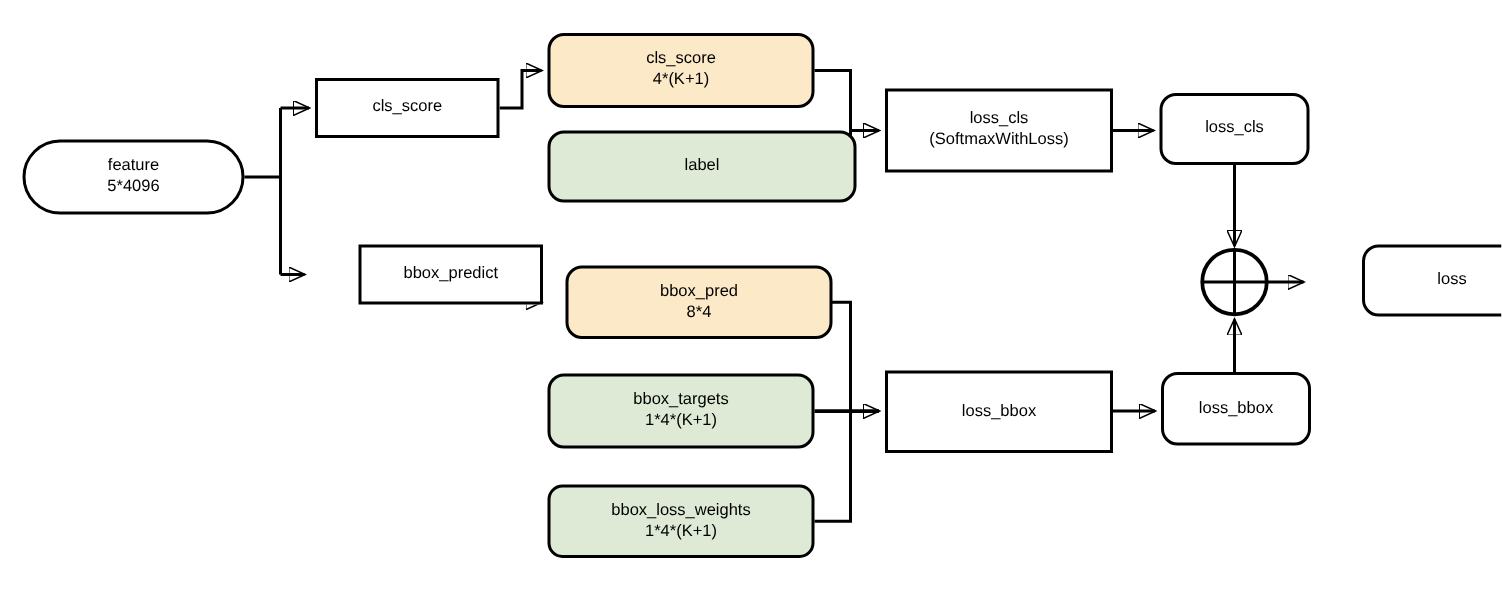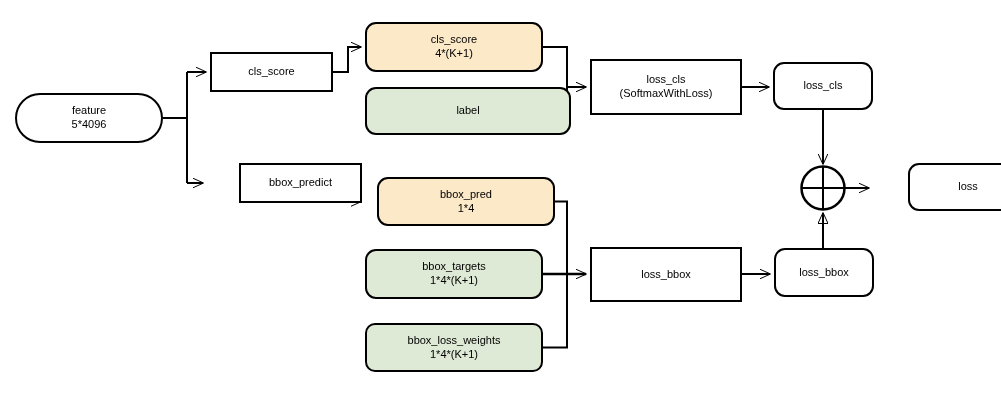--- a/index.html
+++ b/index.html
@@ -89,21 +89,21 @@
   <div class="node rounded" style="left:773px;top:62px;width:100px;height:48px;">
     <span>loss_cls</span>
   </div>
 
   <div class="node" style="left:207px;top:163px;width:123px;height:40px;margin-left:32px;">
     <span>bbox_predict</span>
   </div>
 
   <div class="node rounded fill-yellow" style="left:365px;top:177px;width:178px;height:49px;margin-left:12px;">
     <span>bbox_pred</span>
-    <span>1*4</span>
+    <span>8*4</span>
   </div>
 
   <div class="node rounded fill-green" style="left:365px;top:249px;width:178px;height:50px;">
     <span>bbox_targets</span>
     <span>1*4*(K+1)</span>
   </div>
 
   <div class="node rounded fill-green" style="left:365px;top:323px;width:178px;height:49px;border-radius:10px;">
     <span>bbox_loss_weights</span>
     <span>1*4*(K+1)</span>

